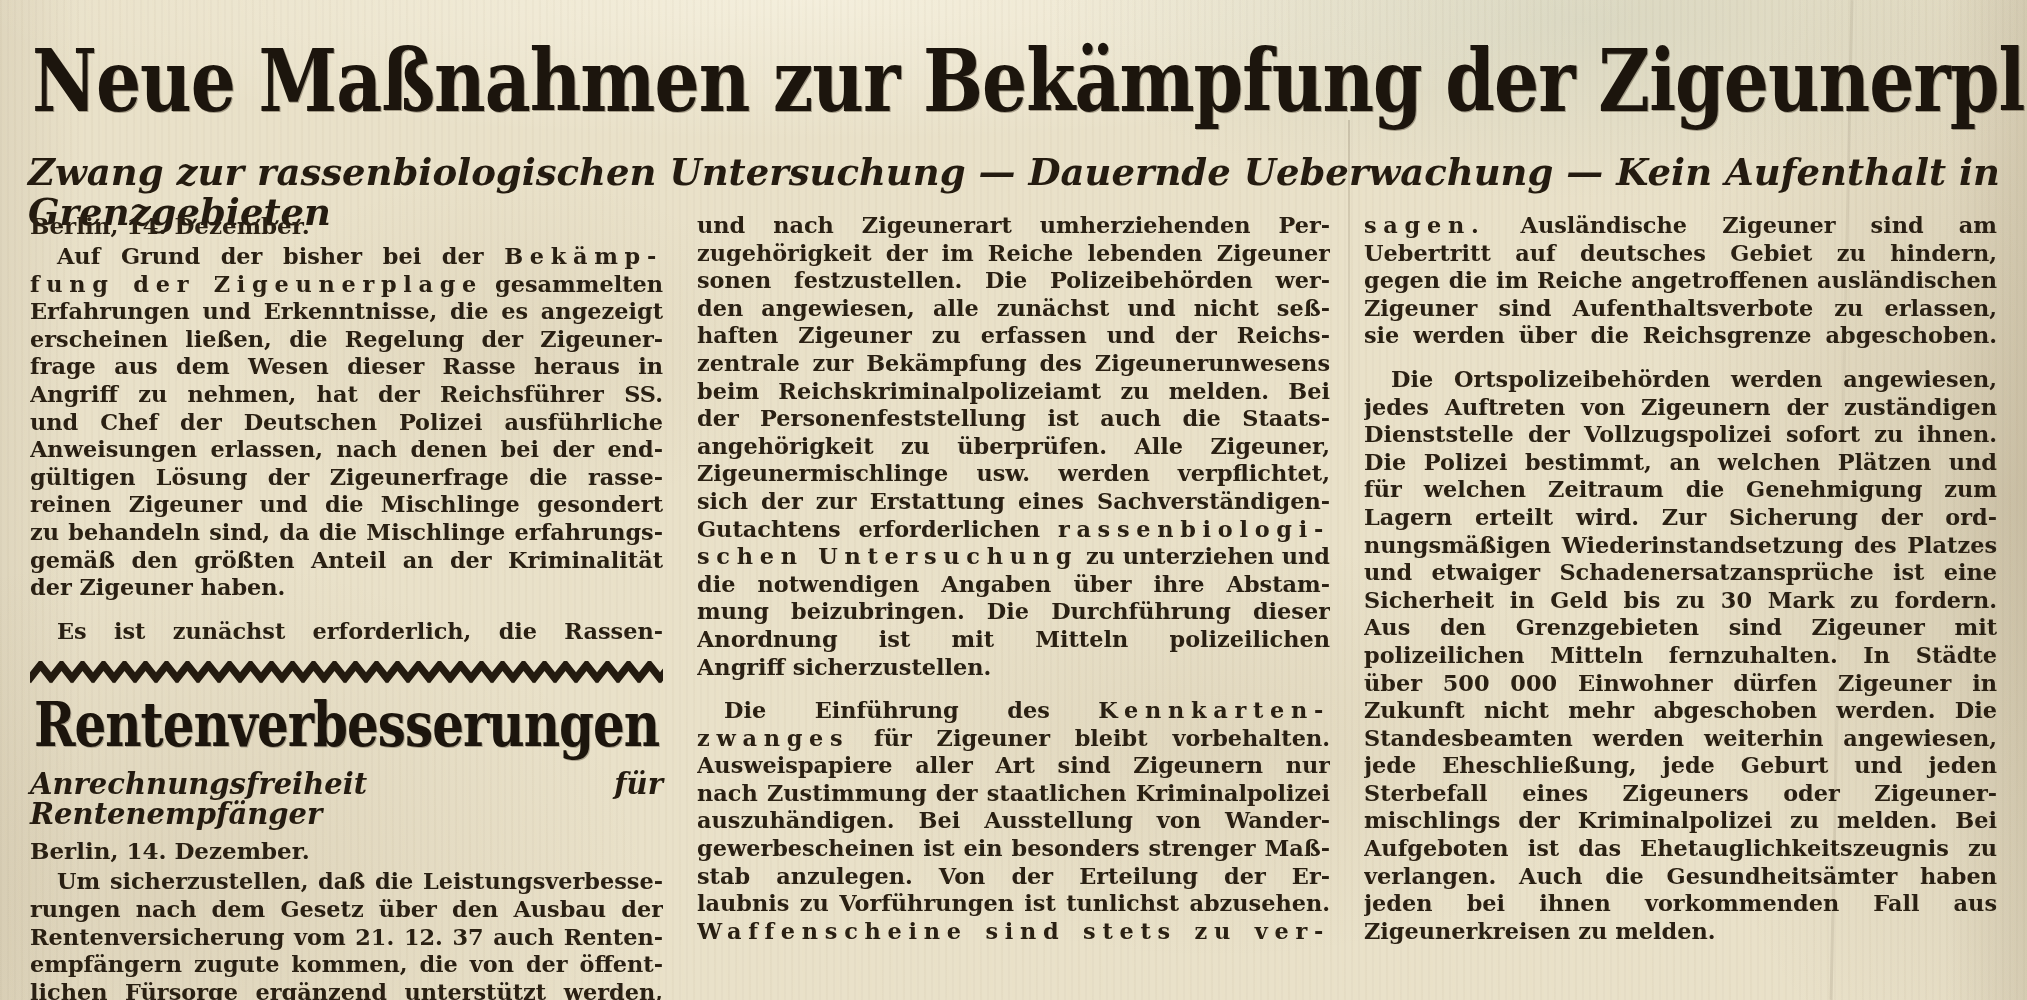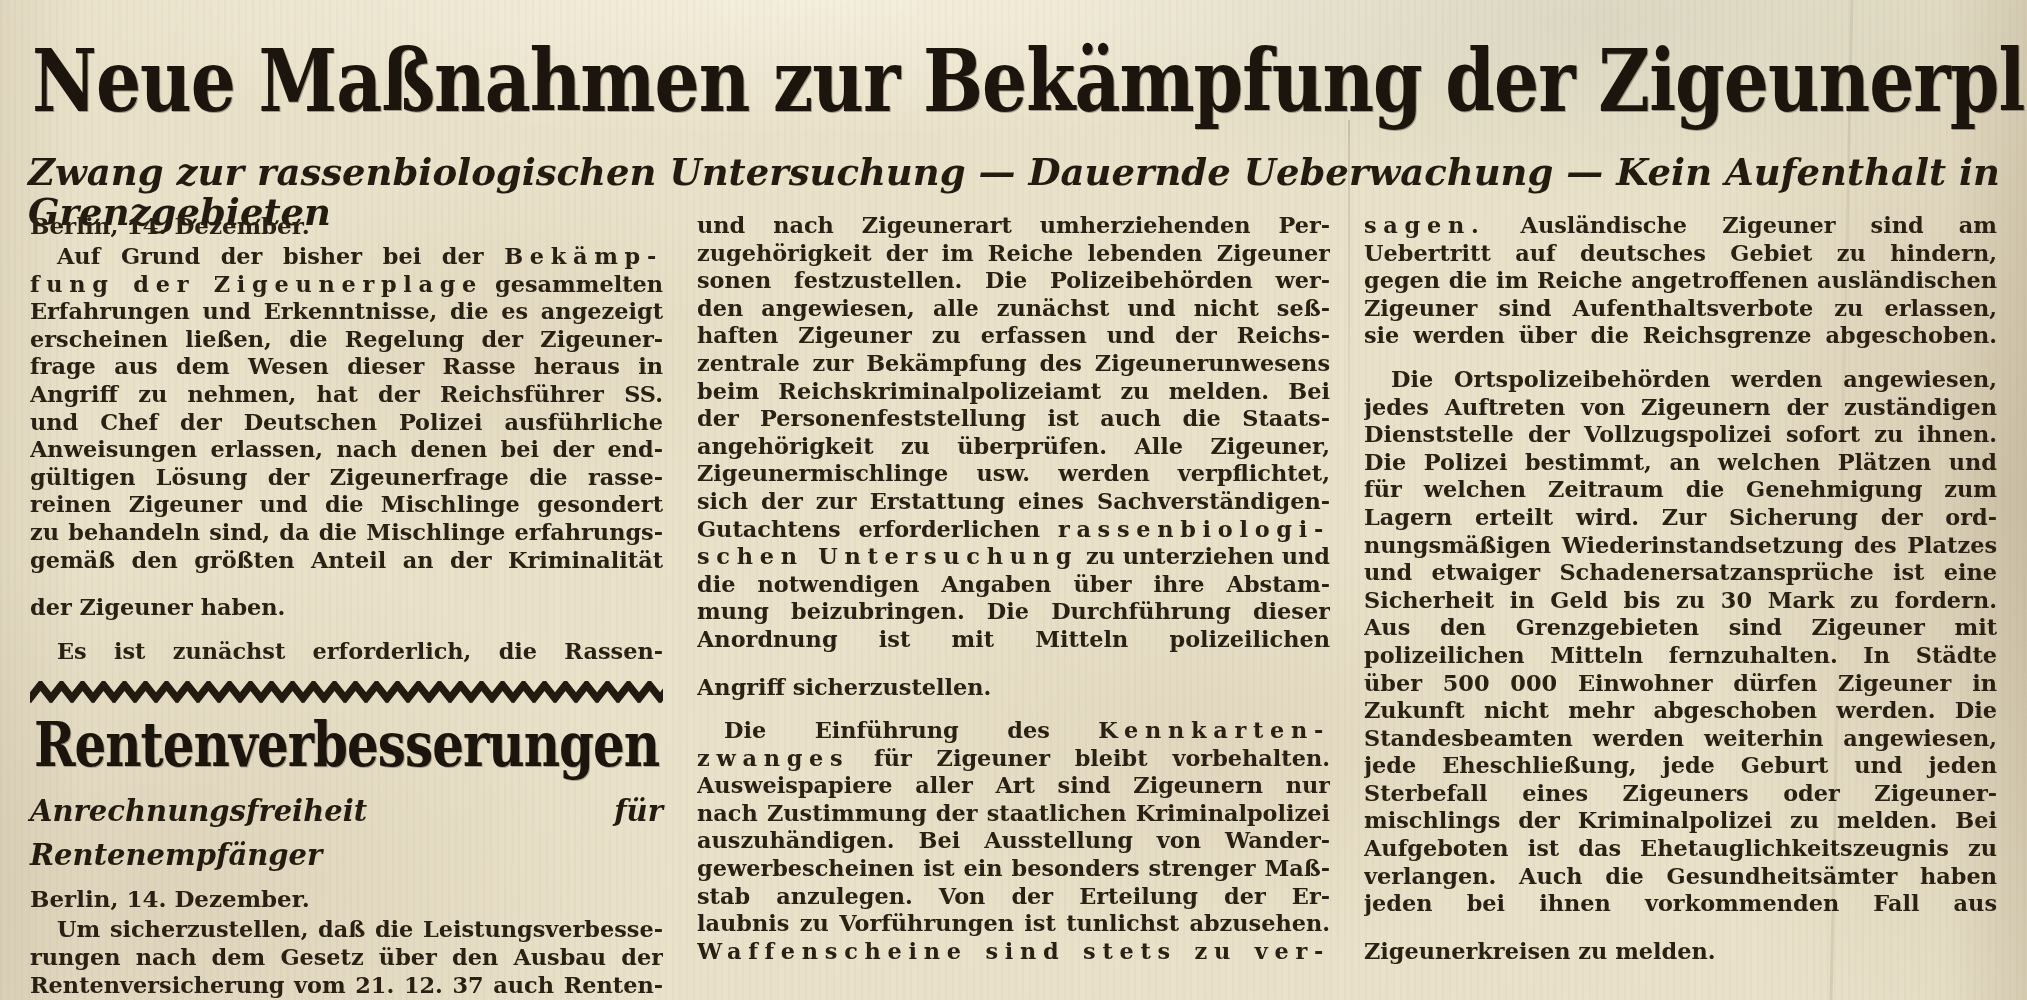--- a/index.html
+++ b/index.html
@@ -60,34 +60,34 @@
   .col{width:633px;flex:0 0 633px;}
   .dateline{
     font-weight:bold;font-size:23px;line-height:28px;
     text-align:left;padding-right:14px;margin-bottom:3px;
   }
   .bl{
     font-size:22.4px;line-height:27.6px;font-weight:bold;
     overflow:hidden;
   }
   .bl.j{text-align:justify;text-align-last:justify;}
-  .bl.l{text-align:right;text-align-last:left;margin-top:20px;}
+  .bl.l{text-align:right;text-align-last:left;}
   .bl.ind{text-indent:27px;}
   .bl.gap{margin-top:16px;}
   .sp{letter-spacing:.30em;}
   .zigzag{display:block;margin:16px 0 12px;color:#241b10;}
   .sub-title{
     margin:14px 0 18px;text-align:center;
     font-size:50px;line-height:52px;font-weight:bold;letter-spacing:-1px;
     color:var(--headline_ink);
     transform:scaleY(1.22);transform-origin:center;
     text-shadow:1px 1px 0 rgba(40,30,15,.3);
   }
   .sub-subtitle{
-    font-style:italic;font-weight:bold;font-size:29px;line-height:44px;
+    font-style:italic;font-weight:bold;font-size:29px;line-height:30px;
     text-align:justify;text-align-last:justify;margin-bottom:8px;
     color:#241b10;
   }
 </style>
 </head>
 <body>
 
 <div class="texture"></div>
 <div class="crease"></div>
 <div class="crease2"></div>

